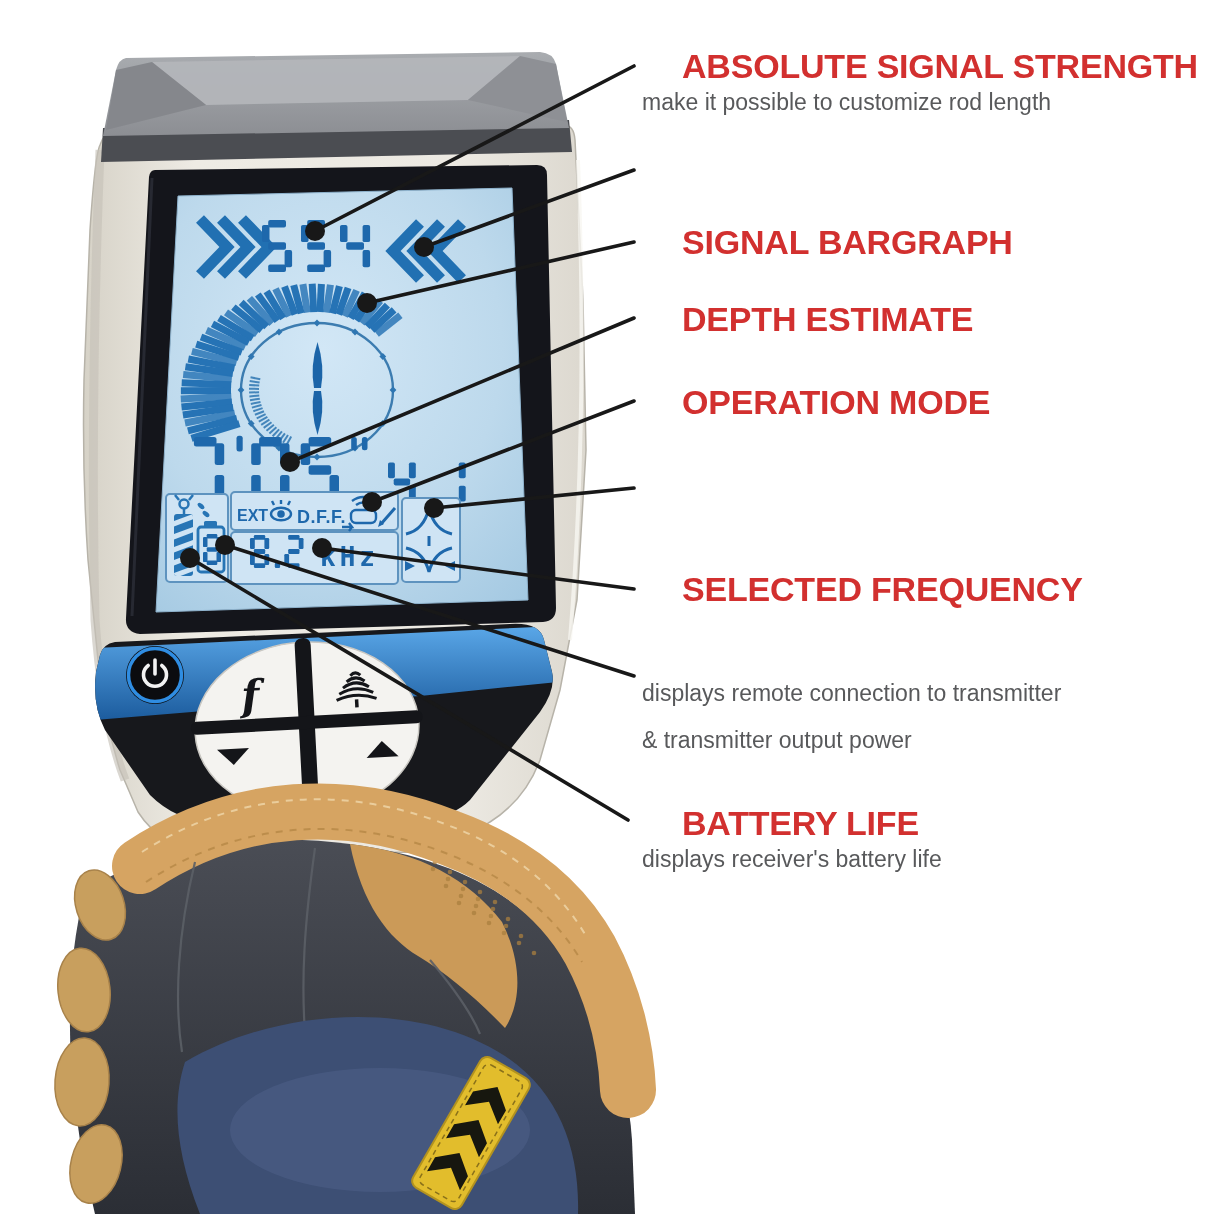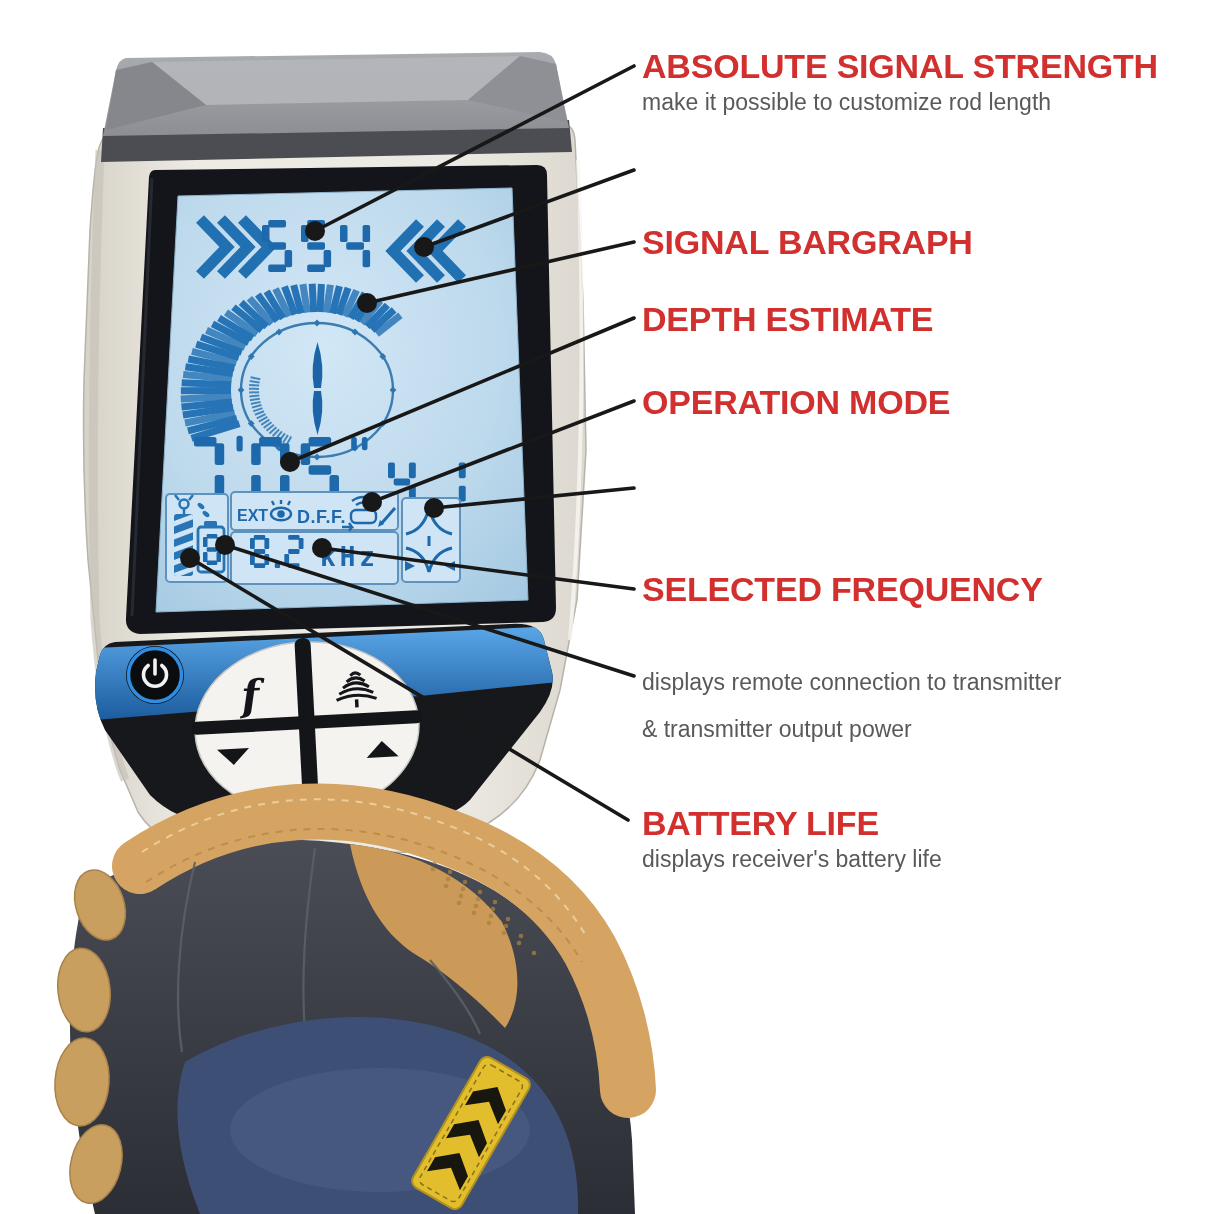--- a/index.html
+++ b/index.html
@@ -1,21 +1,21 @@
 <!DOCTYPE html>
 <html><head>
 <meta charset="utf-8">
 <style>
   html,body{margin:0;padding:0;background:#fff;}
   .stage{position:relative;width:1214px;height:1214px;background:#ffffff;overflow:hidden;
          font-family:"Liberation Sans",sans-serif;}
   .scene{position:absolute;left:0;top:0;}
   .callout{position:absolute;left:642px;}
   .callout .t{font-weight:700;font-size:34px;line-height:36px;color:#d2302f;
-              letter-spacing:-0.2px;white-space:nowrap;}
+              letter-spacing:-0.2px;white-space:nowrap;margin-left:40px;}
   .callout .s{font-weight:400;font-size:23px;line-height:29px;color:#58595b;
               white-space:nowrap;margin-top:4px;}
 </style>
 </head>
 <body>
 
 <div class="stage">
 
 <svg class="scene" width="1214" height="1214" viewBox="0 0 1214 1214">
   <defs>
@@ -447,21 +447,21 @@
 <div class="callout" style="top:301px">
   <div class="t">DEPTH ESTIMATE</div>
 </div>
 <div class="callout" style="top:384px">
   <div class="t">OPERATION MODE</div>
 </div>
 <div class="callout" style="top:571px">
   <div class="t">SELECTED FREQUENCY</div>
 </div>
 <div class="callout" style="top:659px">
-  <div class="s" style="margin-top:9px">displays remote connection to transmitter</div>
+  <div class="s" style="margin-top:20px">displays remote connection to transmitter</div>
   <div class="s" style="margin-top:18px">&amp; transmitter output power</div>
 </div>
 <div class="callout" style="top:805px">
   <div class="t">BATTERY LIFE</div>
   <div class="s">displays receiver's battery life</div>
 </div>
 
 </div>
 
 </body></html>

